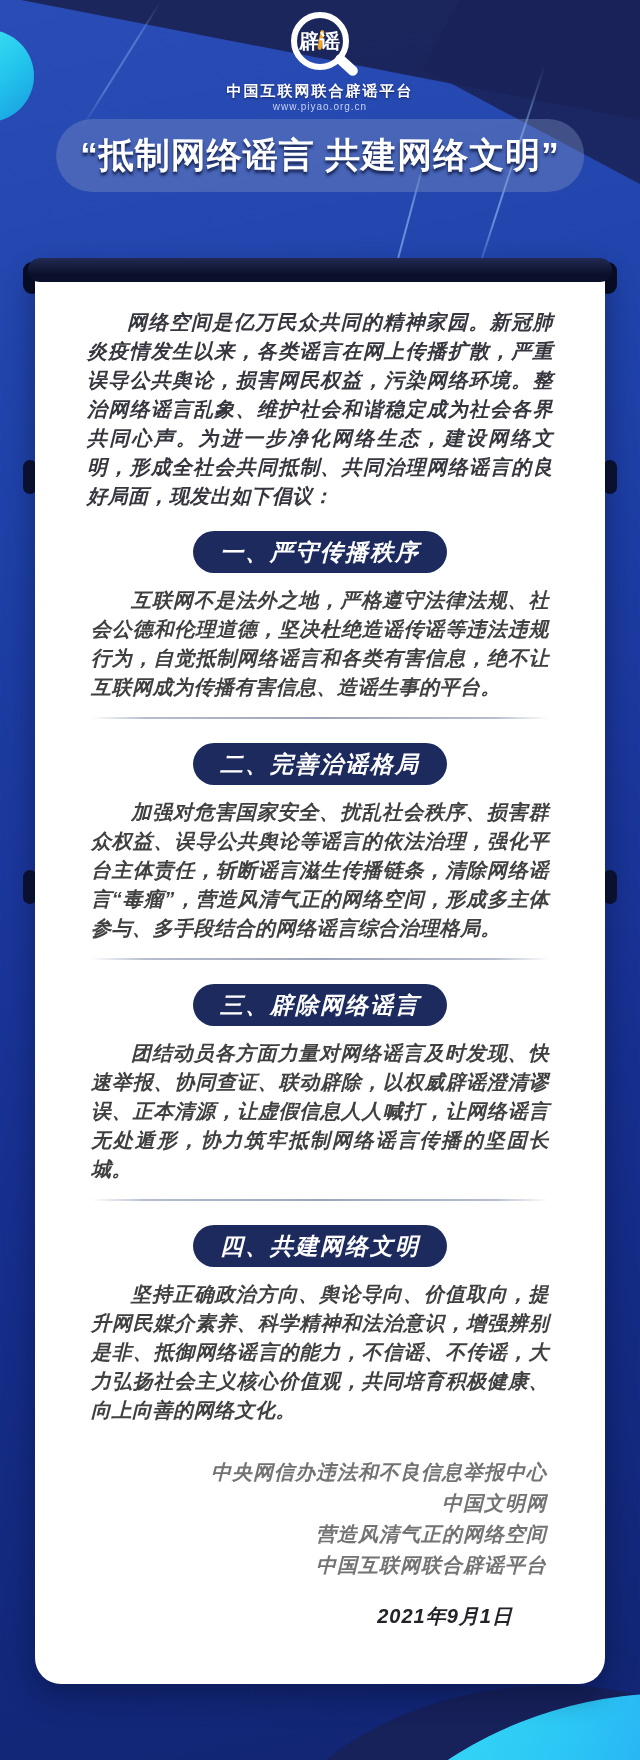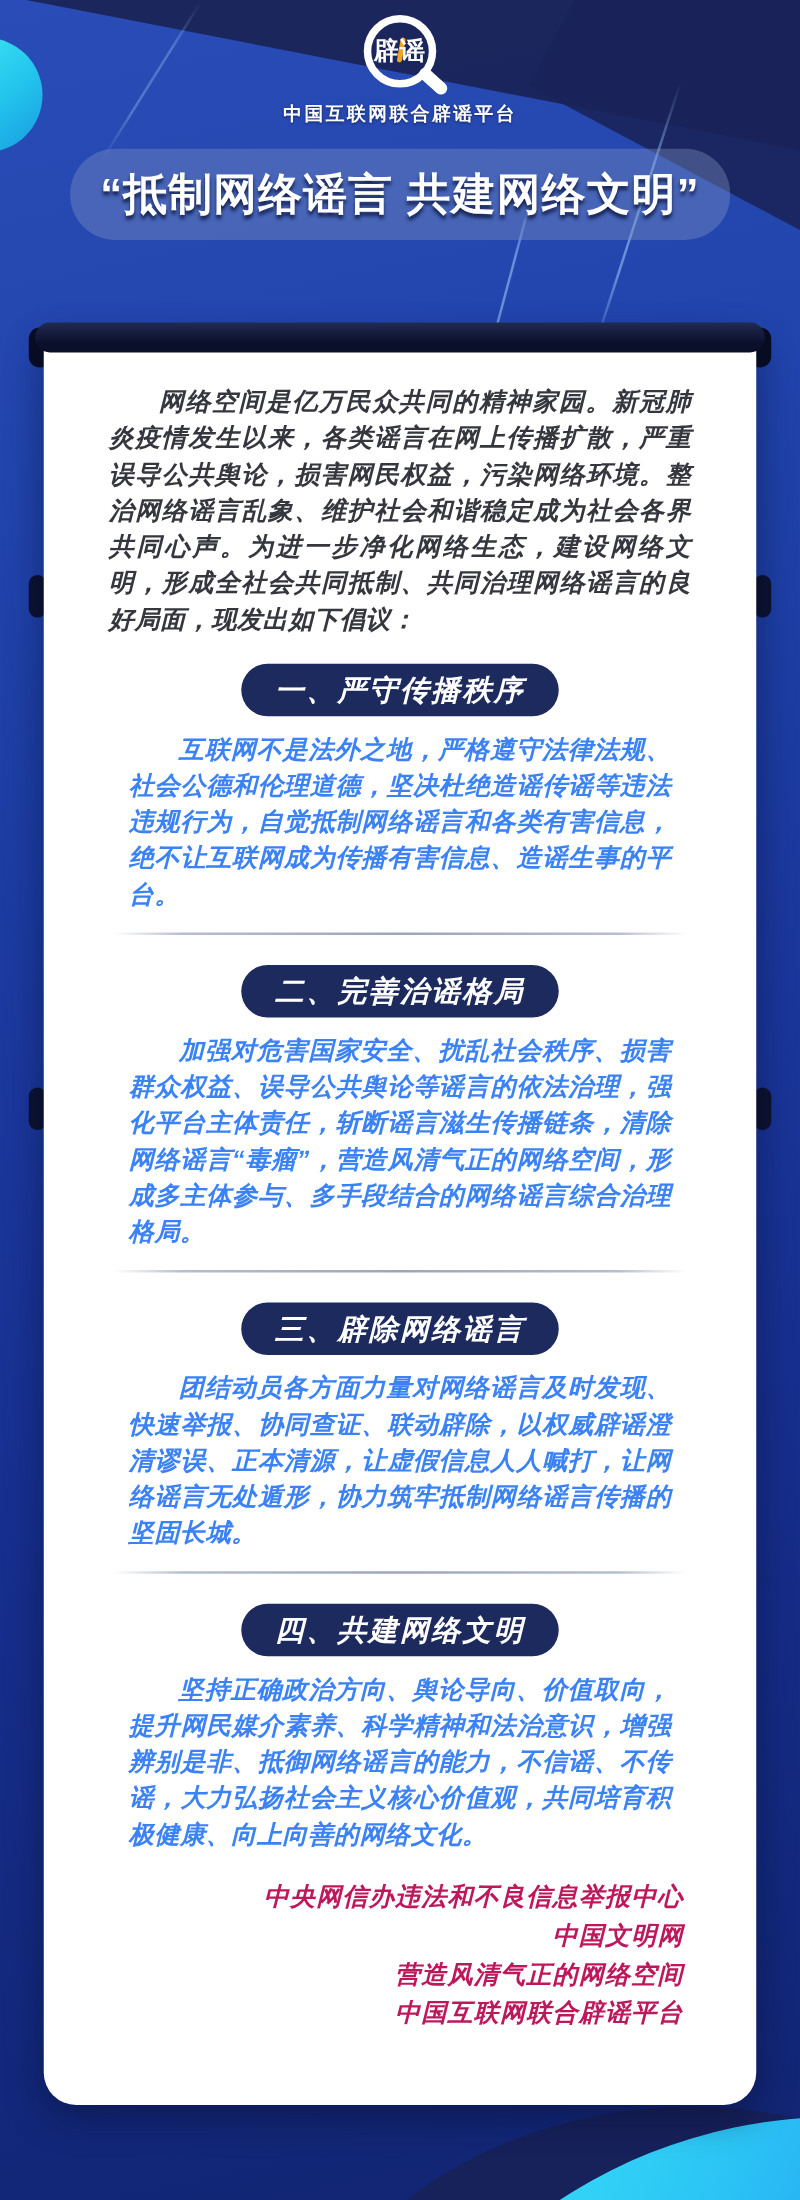--- a/index.html
+++ b/index.html
@@ -54,26 +54,26 @@
   .paper::before{content:"";position:absolute;left:0;top:0;width:100%;height:18px;
     background:linear-gradient(rgba(135,145,172,.55),rgba(135,145,172,0));}
   .roller{position:absolute;z-index:4;left:28px;top:258px;width:584px;height:24px;border-radius:12px;
     background:linear-gradient(#222a52,#0a0f2a 70%);}
   
   .intro{margin:14px 0 20px;font-size:20px;line-height:29px;font-weight:bold;font-style:italic;
     color:#35363e;text-indent:2em;text-align:justify;letter-spacing:.5px;}
   .ribbon{width:fit-content;margin:0 auto 13px;padding:0 27px;background:#1d2a5e;border-radius:26px;
     font-size:23px;line-height:42px;font-weight:bold;font-style:italic;color:#fff;letter-spacing:2px;
     text-align:left;}
-  .sect-body{margin:0 16px 15px;font-size:20px;line-height:29px;font-weight:bold;font-style:italic;
-    color:#3b82f6;text-indent:2em;text-align:justify;letter-spacing:.5px;}
+  .sect-body{margin:0 4px 15px;font-size:20px;line-height:29px;font-weight:bold;font-style:italic;
+    color:#404040;text-indent:2em;text-align:justify;letter-spacing:.5px;}
   .divider{height:2px;margin:5px 4px 24px;border-radius:1px;
     background:linear-gradient(90deg,rgba(170,178,198,0),rgba(170,178,198,.85) 12%,rgba(146,155,180,.9) 50%,rgba(170,178,198,.85) 88%,rgba(170,178,198,0));}
-  .signatures{margin-top:20px;padding-right:6px;text-align:right;
-    font-size:20px;line-height:31px;font-weight:bold;font-style:italic;color:#be185d;letter-spacing:1px;}
+  .signatures{margin-top:32px;padding-right:6px;text-align:right;
+    font-size:20px;line-height:31px;font-weight:bold;font-style:italic;color:#737373;letter-spacing:1px;}
   .sig-line{display:block;}
   .date{margin-top:22px;padding-right:40px;text-align:right;
     font-size:20px;font-weight:bold;font-style:italic;color:#222228;letter-spacing:1px;}
 </style>
 </head>
 <body>
 
 <div class="stage">
 
   <div class="deco band-top"></div>
@@ -84,20 +84,21 @@
   <div class="deco line line-c"></div>
   <div class="deco blob-dark-bottom"></div>
   <div class="deco blob-cyan-bottom"></div>
 
   <div class="magnifier">
     <span class="spark"></span>
     <span class="glyphs">辟谣</span>
     <span class="handle"></span>
   </div>
   <div class="hdr platform-name">中国互联网联合辟谣平台</div>
+  <div class="hdr platform-url">www.piyao.org.cn</div>
   <div class="title-pill">“抵制网络谣言 共建网络文明”</div>
 
   <div class="side-tab tab-l1"></div>
   <div class="side-tab tab-r1"></div>
   <div class="side-tab tab-l2"></div>
   <div class="side-tab tab-r2"></div>
   <div class="roller-knob knob-l"></div>
   <div class="roller-knob knob-r"></div>
 
   <div class="paper">
@@ -117,17 +118,18 @@
 
     <div class="ribbon">四、共建网络文明</div>
     <p class="sect-body">坚持正确政治方向、舆论导向、价值取向，提升网民媒介素养、科学精神和法治意识，增强辨别是非、抵御网络谣言的能力，不信谣、不传谣，大力弘扬社会主义核心价值观，共同培育积极健康、向上向善的网络文化。</p>
 
     <div class="signatures">
       <span class="sig-line">中央网信办违法和不良信息举报中心</span>
       <span class="sig-line">中国文明网</span>
       <span class="sig-line">营造风清气正的网络空间</span>
       <span class="sig-line">中国互联网联合辟谣平台</span>
     </div>
+    <div class="date">2021年9月1日</div>
   </div>
 
   <div class="roller"></div>
 
 </div>
 
 </body></html>

